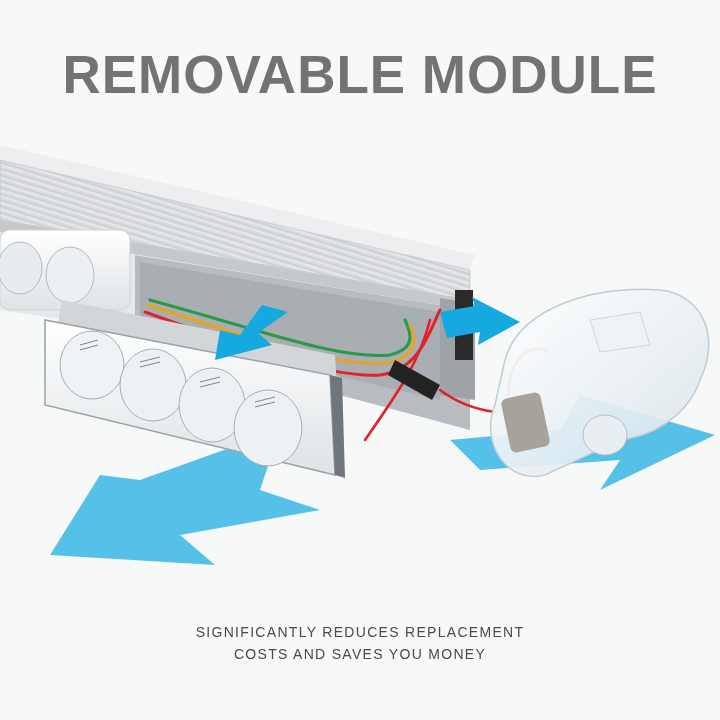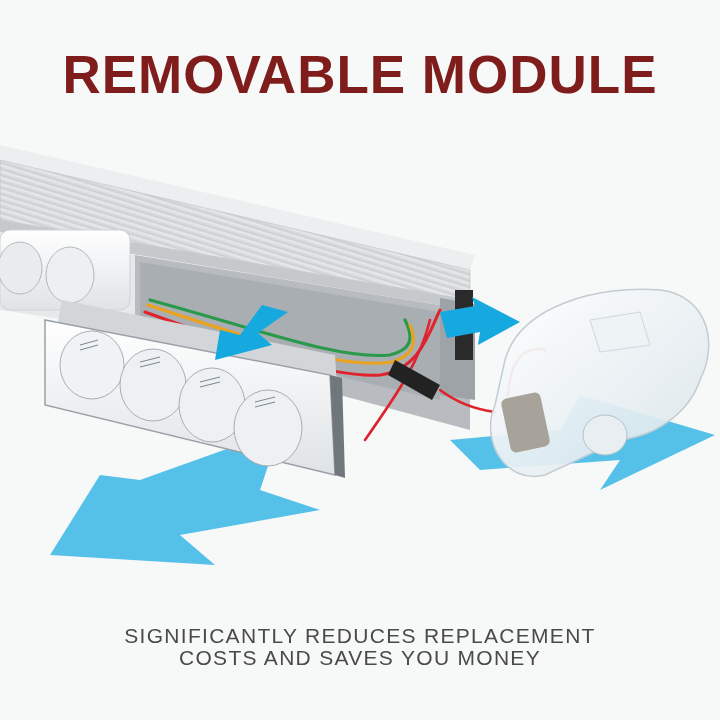--- a/index.html
+++ b/index.html
@@ -9,27 +9,27 @@
       position: relative;
       font-family: "Liberation Sans", sans-serif;
     }
     .headline {
       position: absolute; left: 0; top: 40px; width: 720px;
       text-align: center;
       font-family: "Liberation Sans", sans-serif;
       font-weight: bold;
       font-size: 53px;
       letter-spacing: 1px;
-      color: #7f1d1d;
+      color: #737373;
       line-height: 70px;
     }
     .caption {
       position: absolute; left: 0; width: 720px; text-align: center;
       font-family: "Liberation Sans", sans-serif;
-      font-size: 21px; letter-spacing: 1.3px; color: #4a4a4a;
+      font-size: 14px; letter-spacing: 1.3px; color: #4a4a4a;
     }
     .caption.l1 { top: 624px; }
     .caption.l2 { top: 646px; }
     svg.scene { position: absolute; left: 0; top: 0; }
   </style>
 </head>
 <body>
 
 <div class="headline">REMOVABLE MODULE</div>
 

